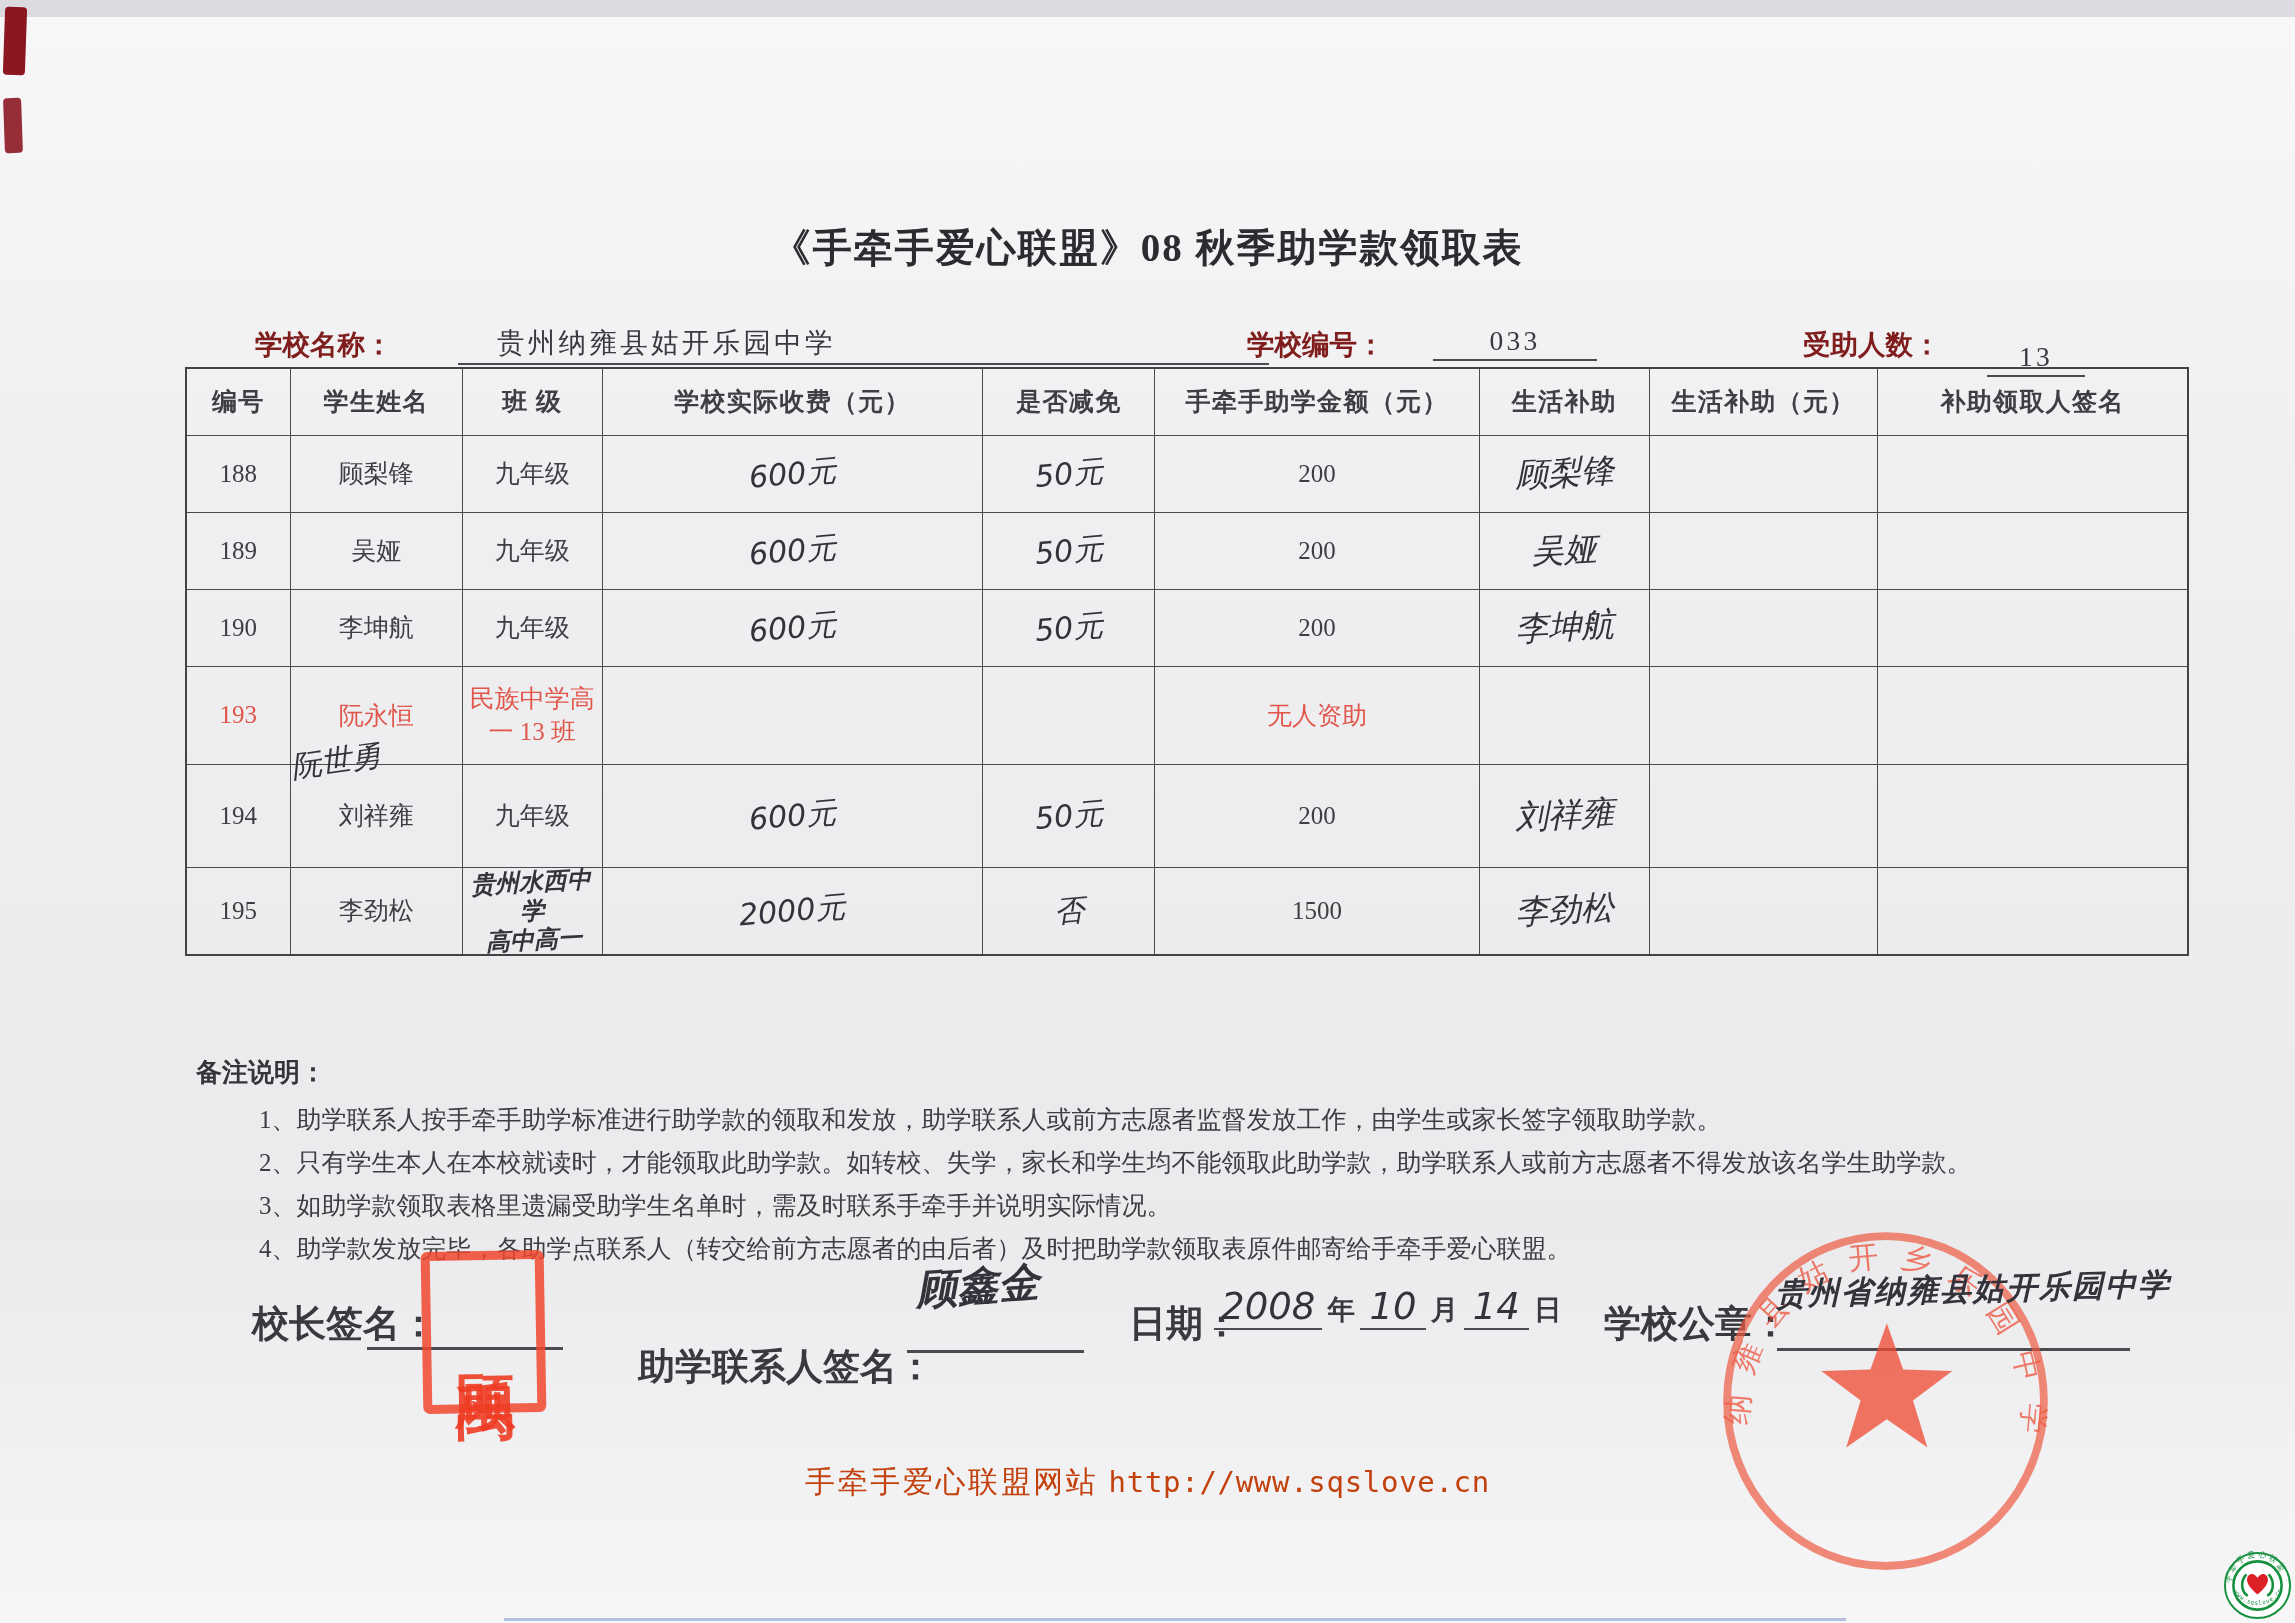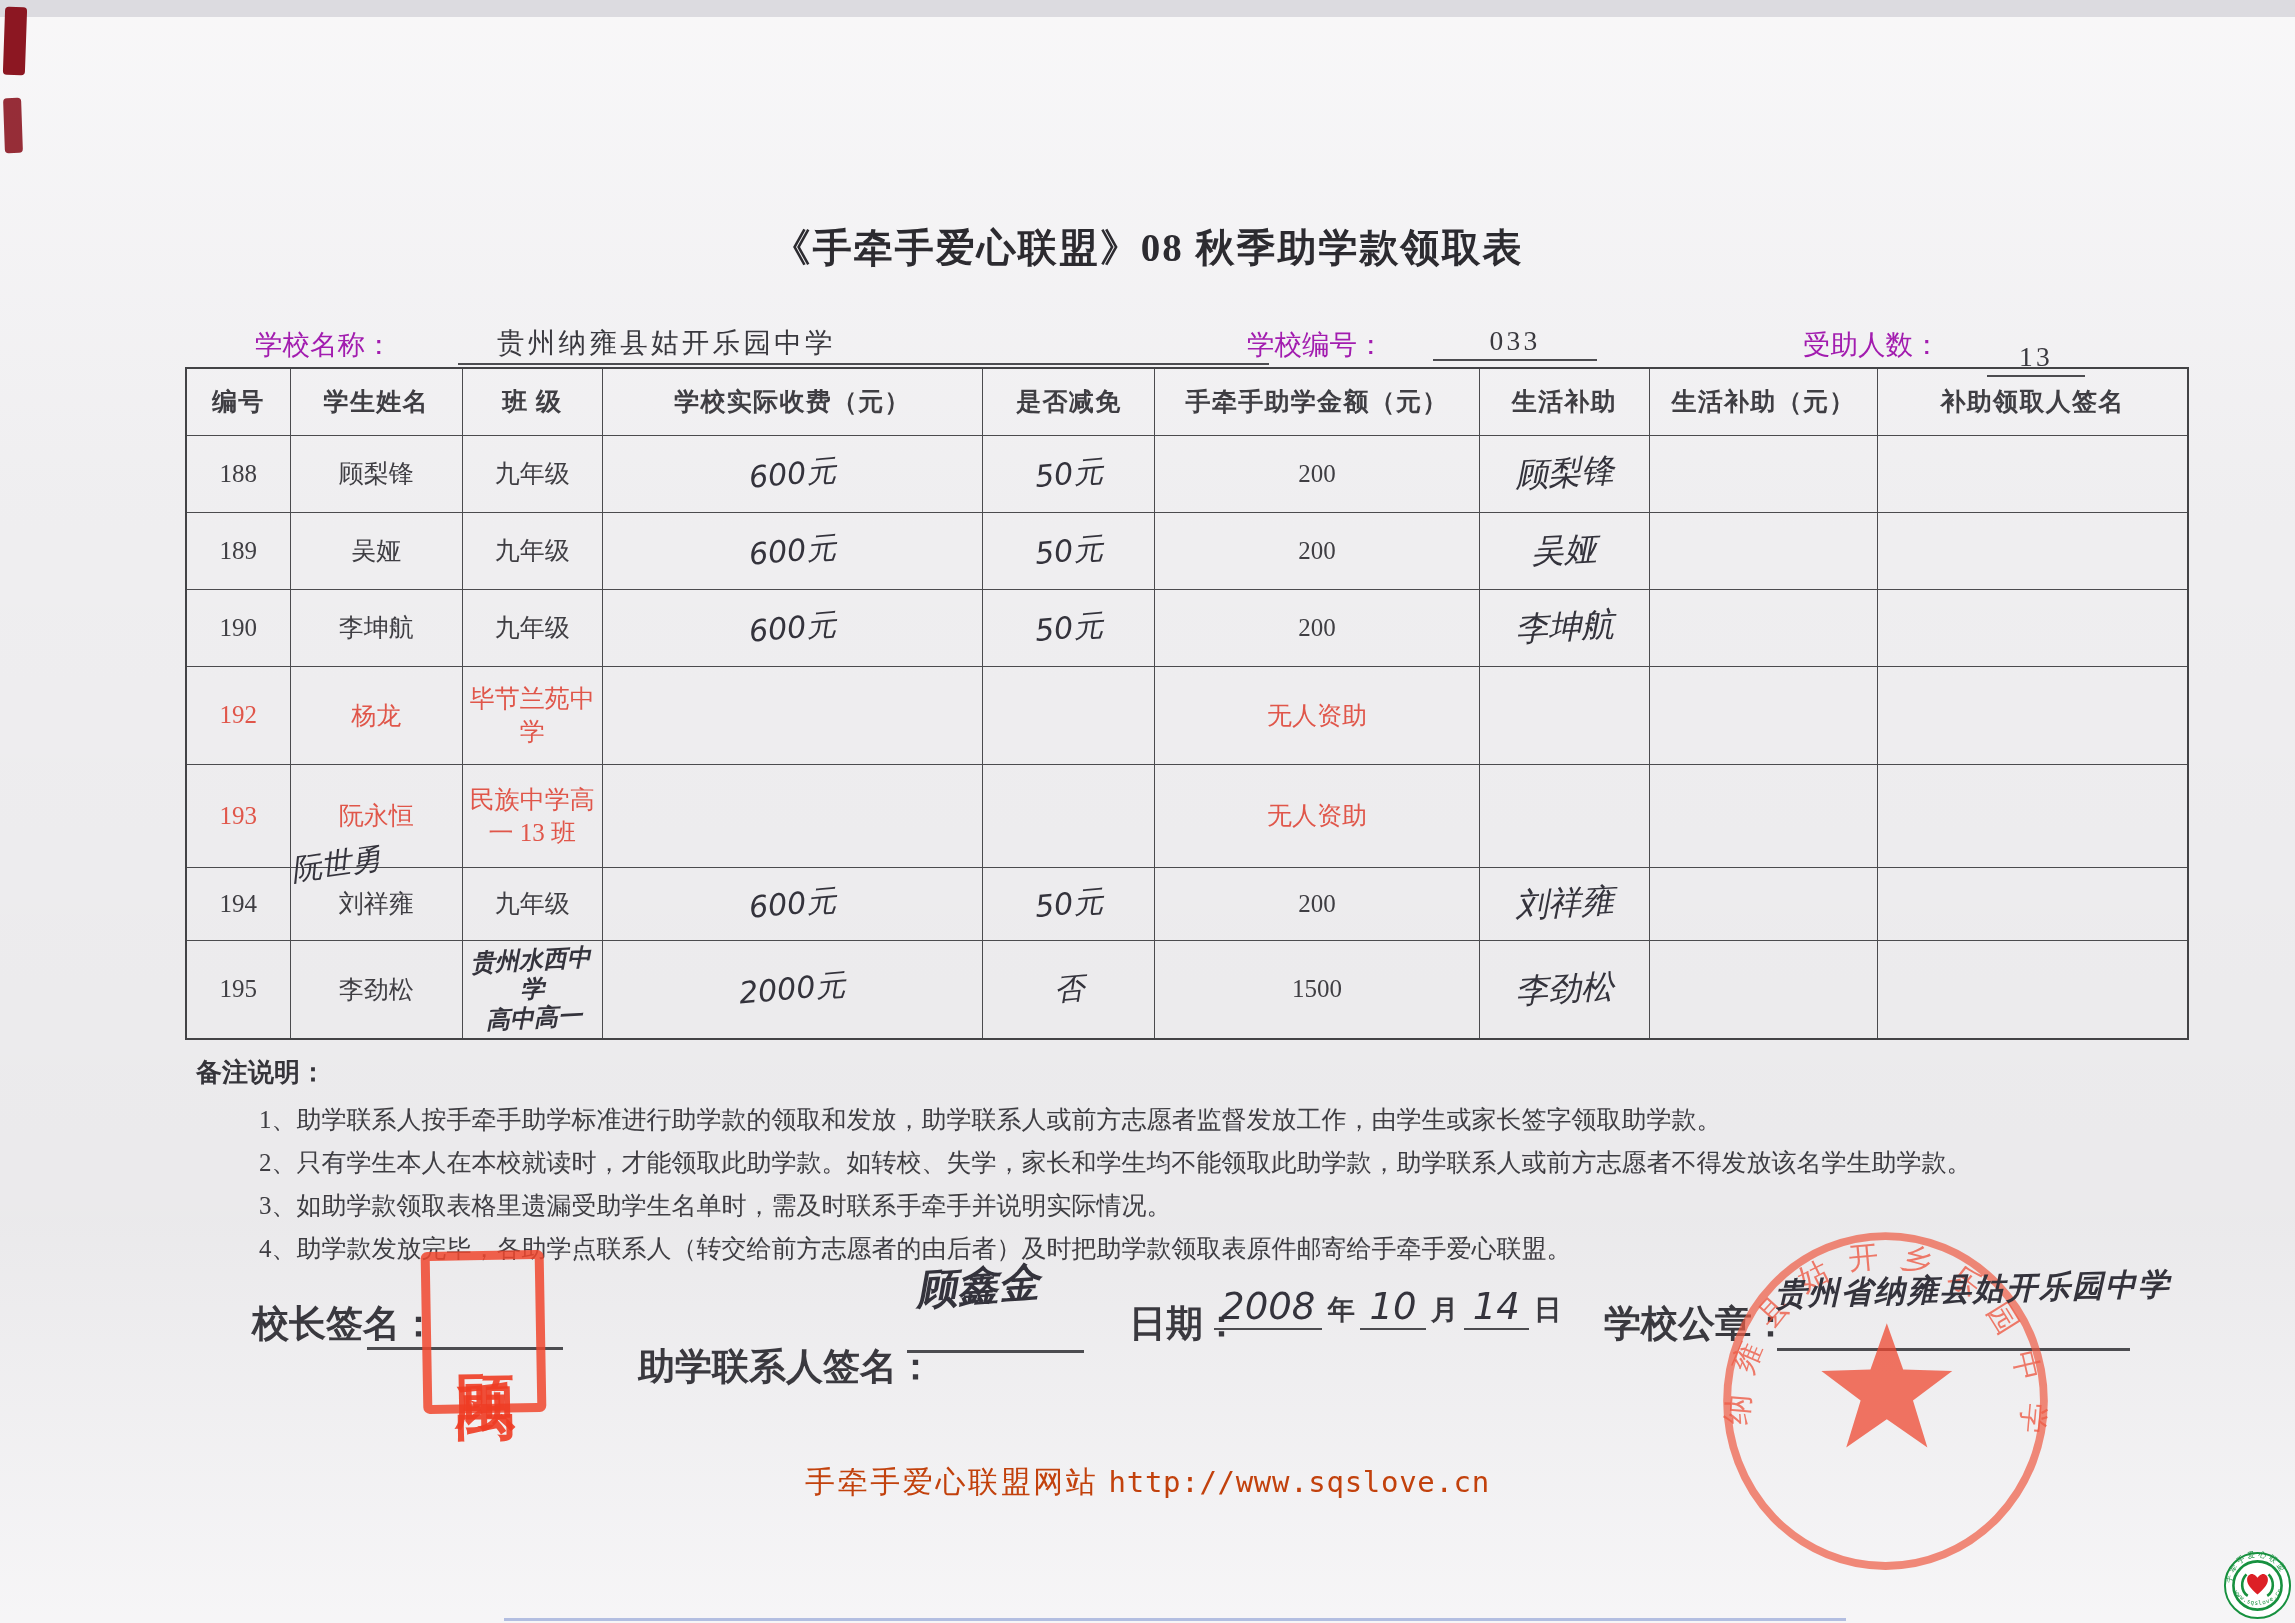--- a/index.html
+++ b/index.html
@@ -20,21 +20,21 @@
   .artifact-b{left:3.9px;top:98px;width:18.3px;height:55px;transform:rotate(-2deg);opacity:.9;}
   .bottom-edge-line{position:absolute;left:504px;top:1618px;width:1342px;height:3.3px;background:#8f9fd6;opacity:.65;}
 
   .title{
     position:absolute;left:0;top:221px;width:100%;margin:0;text-align:center;
     font-size:39px;font-weight:700;letter-spacing:2px;color:#2c2b30;
   }
 
   
   .meta-row{position:absolute;left:0;top:322px;width:100%;height:46px;font-size:27.5px;}
-  .meta-label{position:absolute;font-weight:400;color:#a21caf;white-space:nowrap;text-align:center;}
+  .meta-label{position:absolute;font-weight:700;color:#7f1d1d;white-space:nowrap;text-align:center;}
   .meta-value{position:absolute;border-bottom:2.6px solid #4c4c50;text-align:center;
     letter-spacing:3.3px;color:#3a393f;padding-bottom:2.6px;white-space:nowrap;}
   #school-name-label{left:255px;top:5.2px;}
   #school-name-value{left:458px;top:2.6px;width:772px;text-align:left;padding-left:39px;}
   #school-code-label{left:1247px;top:5.2px;}
   #school-code-value{left:1433px;top:2.6px;width:164px;}
   #recipients-label{left:1803px;top:5.2px;}
   #recipients-value{left:1987px;top:2.6px;width:98px;margin-top:16px;}
 
   
@@ -183,31 +183,20 @@
           <td data-name="cell-name"><span>李坤航</span></td>
           <td data-name="cell-cls"><span>九年级</span></td>
           <td data-name="cell-fee"><span class="hand">600元</span></td>
           <td data-name="cell-exempt"><span class="hand">50元</span></td>
           <td data-name="cell-amount"><span>200</span></td>
           <td data-name="cell-sign"><span class="hand">李坤航</span></td>
           <td data-name="cell-living"><span></span></td>
           <td data-name="cell-receiver"><span></span></td>
         </tr>
         <tr data-name="table-row" class="red-row">
-          <td data-name="cell-id"><span>192</span></td>
-          <td data-name="cell-name"><span>杨龙</span></td>
-          <td data-name="cell-cls"><span>毕节兰苑中学</span></td>
-          <td data-name="cell-fee"><span class="hand"></span></td>
-          <td data-name="cell-exempt"><span class="hand"></span></td>
-          <td data-name="cell-amount"><span>无人资助</span></td>
-          <td data-name="cell-sign"><span class="hand"></span></td>
-          <td data-name="cell-living"><span></span></td>
-          <td data-name="cell-receiver"><span></span></td>
-        </tr>
-        <tr data-name="table-row" class="red-row">
           <td data-name="cell-id"><span>193</span></td>
           <td data-name="cell-name" class="rel"><span>阮永恒</span><span class="hand name-note" data-name="handwritten-name-note">阮世勇</span></td>
           <td data-name="cell-cls"><span>民族中学高一 13 班</span></td>
           <td data-name="cell-fee"><span class="hand"></span></td>
           <td data-name="cell-exempt"><span class="hand"></span></td>
           <td data-name="cell-amount"><span>无人资助</span></td>
           <td data-name="cell-sign"><span class="hand"></span></td>
           <td data-name="cell-living"><span></span></td>
           <td data-name="cell-receiver"><span></span></td>
         </tr>

